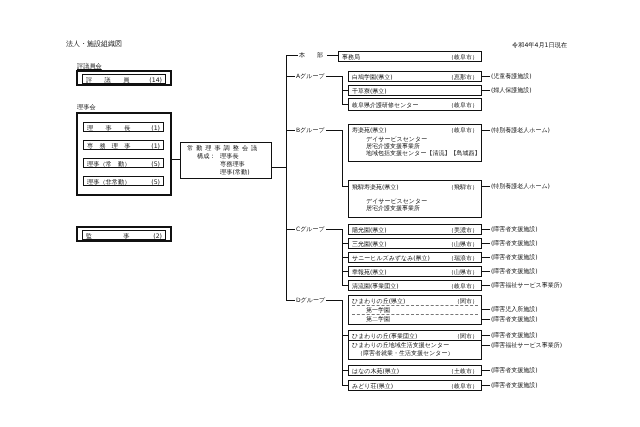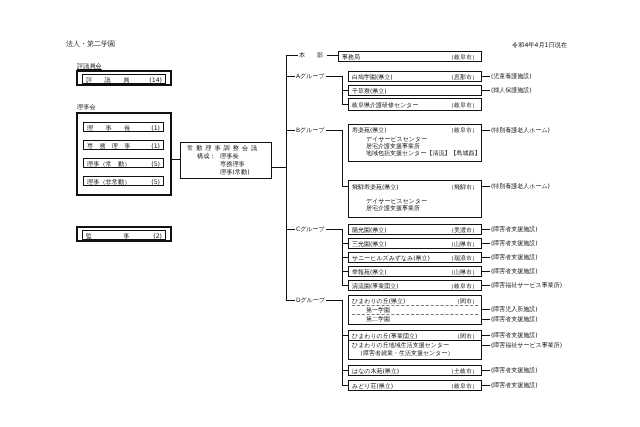--- a/index.html
+++ b/index.html
@@ -15,21 +15,21 @@
   .fac { position:absolute; box-sizing:border-box; border:1.6px solid #111; font-size:6px; line-height:9px; padding:0 3px; white-space:nowrap; background:#fff; }
   .fac .row { display:flex; justify-content:space-between; }
   .sub { padding-left:14px; }
   .cat { position:absolute; font-size:6px; line-height:8px; white-space:nowrap; }
   .grp { position:absolute; font-size:6px; line-height:8px; white-space:nowrap; background:#fff; padding:0 1px; }
   .dash { border-top:1px dashed #777; }
 </style>
 </head>
 <body>
 
-<div class="abs hdr" style="left:66px;top:40px;">法人・第二学園</div>
+<div class="abs hdr" style="left:66px;top:40px;">法人・施設組織図</div>
 <div class="abs t" style="left:512px;top:41px;">令和4年4月1日現在</div>
 
 <div class="abs t" style="left:77px;top:62px;text-decoration:underline;">評議員会</div>
 <div class="box2" style="left:76px;top:70px;width:96px;height:16px;">
   <div class="inner" style="left:4px;top:2px;width:84px;height:10px;">
     <span>評　　議　　員</span>
     <span>(14)</span>
   </div>
 </div>
 

